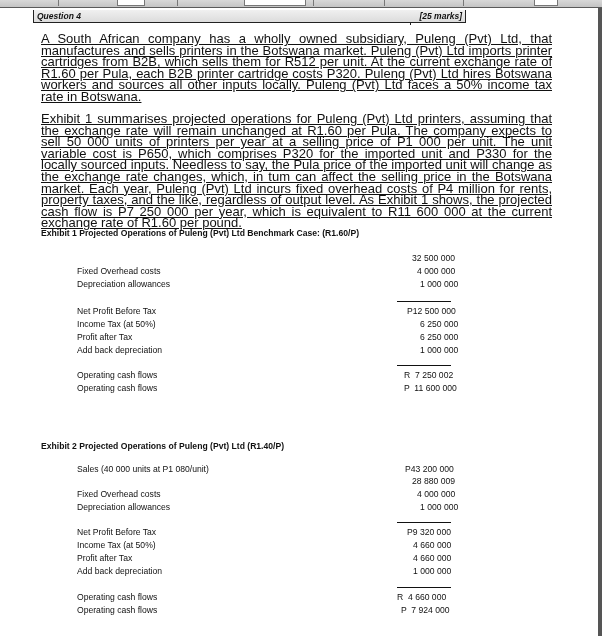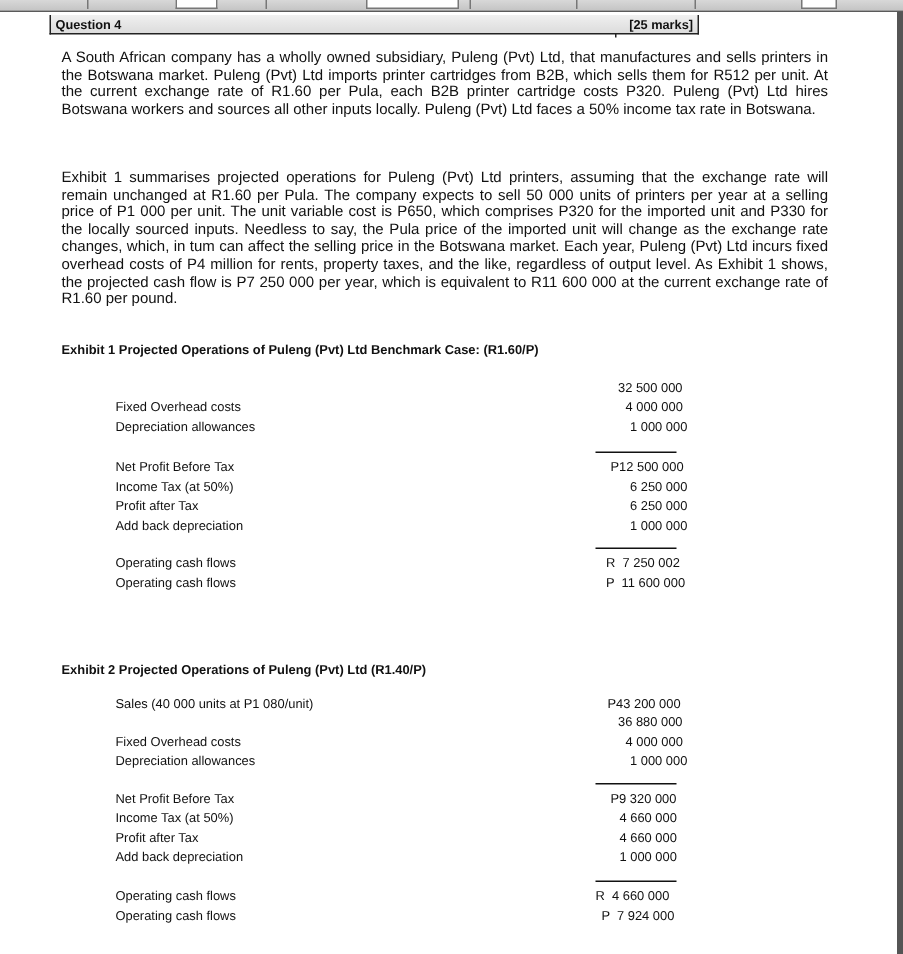--- a/index.html
+++ b/index.html
@@ -20,28 +20,28 @@
   .scroll-edge {
     position: absolute; right: 0; top: 8px; width: 4px; height: 628px; background: #555;
   }
   .page {
     position: absolute; left: 0; top: 8px; width: 598px; height: 628px; background: #fff;
   }
   .q-header {
     position: absolute; left: 33px; top: 2px; width: 431px; height: 12px;
     background: linear-gradient(#f0f0f0, #dcdcdc);
     border: 1px solid #222; border-top: none;
-    font-weight: bold; font-size: 8.5px; line-height: 12px;
+    font-weight: bold; font-size: 8.5px; line-height: 12px; font-style: italic;
   }
   .q-header .q-title { position: absolute; left: 3px; top: 0; }
   .q-header .q-marks { position: absolute; right: 3px; top: 0; }
   .q-header .divider { position: absolute; left: 376px; top: 12px; width: 1px; height: 3px; background: #222; }
   .para {
     position: absolute; left: 41px; width: 511px;
-    font-size: 10px; line-height: 11.6px; text-align: justify;
+    font-size: 13px; line-height: 11.6px; text-align: justify; text-decoration: underline;
   }
   .exhibit-title {
     position: absolute; left: 41px; font-weight: bold; font-size: 8.6px; line-height: 11px;
   }
   .row {
     position: absolute; left: 77px; width: 430px; height: 11px;
     font-size: 8.6px; line-height: 11px;
   }
   .row .lbl { position: absolute; left: 0; top: 0; }
   .row .val { position: absolute; top: 0; }
@@ -116,21 +116,21 @@
     <span class="val" style="left:327px;white-space:pre">P  11 600 000</span>
   </div>
 
   <div class="exhibit-title" style="top:433px">Exhibit 2  Projected Operations of Puleng (Pvt) Ltd (R1.40/P)</div>
 
   <div class="row" style="top:456px">
     <span class="lbl">Sales (40 000 units at P1 080/unit)</span>
     <span class="val" style="left:328px">P43 200 000</span>
   </div>
   <div class="row" style="top:468px">
-    <span class="val" style="left:335px">36 880 000</span>
+    <span class="val" style="left:335px">28 880 009</span>
   </div>
   <div class="row" style="top:481px">
     <span class="lbl">Fixed Overhead costs</span>
     <span class="val" style="left:340px">4 000 000</span>
   </div>
   <div class="row" style="top:494px">
     <span class="lbl">Depreciation allowances</span>
     <span class="val" style="left:343px">1 000 000</span>
   </div>
 

